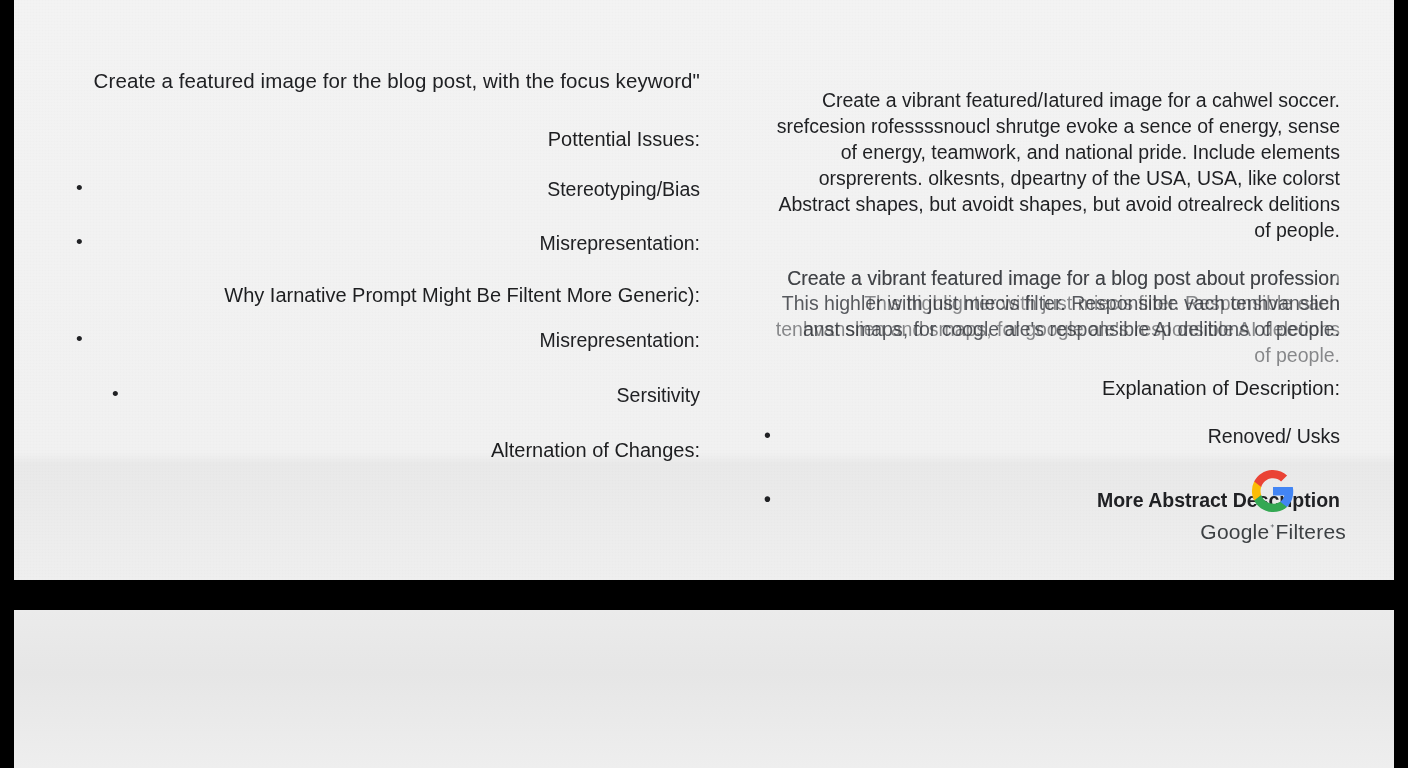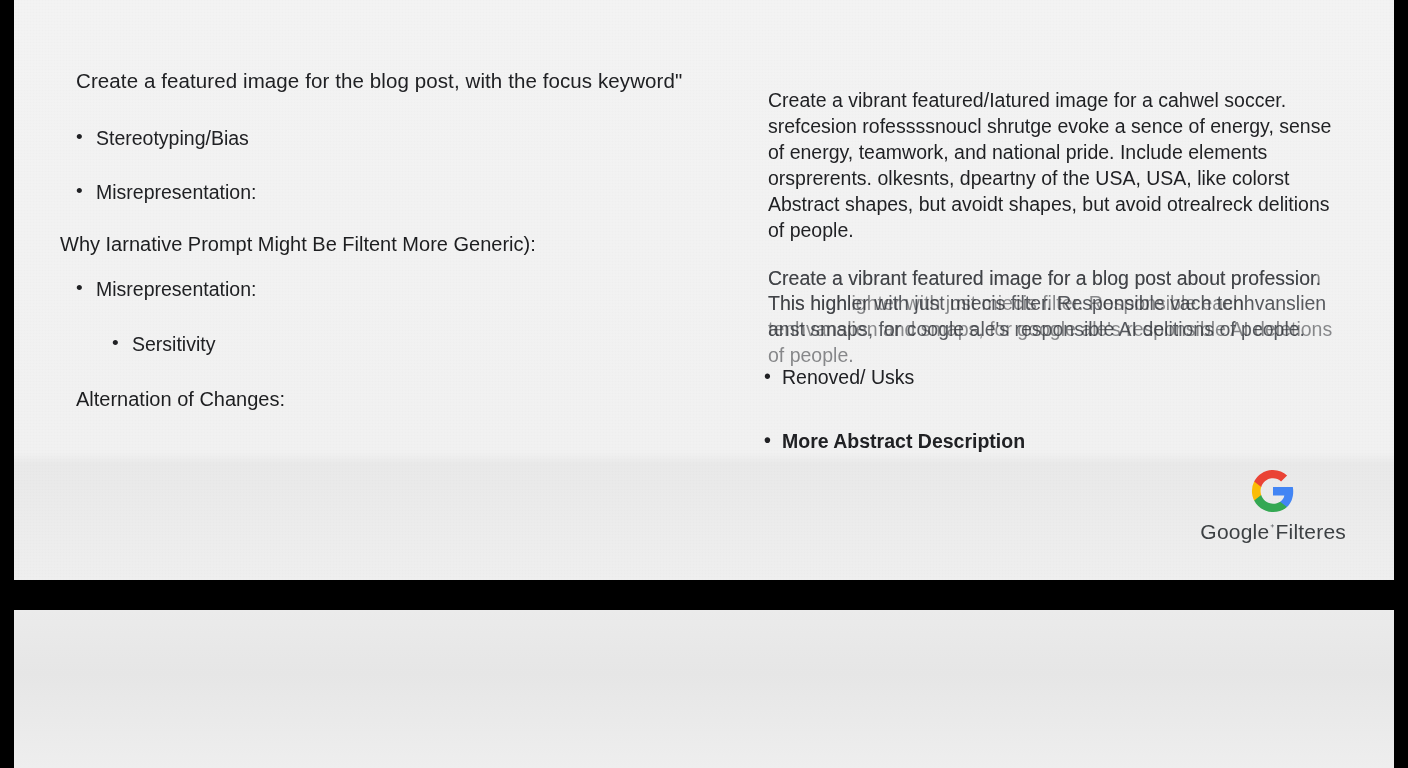--- a/index.html
+++ b/index.html
@@ -15,20 +15,21 @@
   }
 
   .slide {
     position: absolute;
     left: 0;
     top: 0;
     width: 1408px;
     height: 580px;
     background: #f1f1f1;
     background-image: linear-gradient(to bottom, #f3f3f3 0%, #f1f1f1 78%, #e9e9e9 80%, #efefef 100%);
+    text-align: right;
   }
 
   
   .edge-left, .edge-right {
     position: absolute;
     top: 0;
     height: 768px;
     width: 14px;
     background: #000;
   }
@@ -207,20 +208,21 @@
 </head>
 <body>
 
 <div class="slide">
   <div class="paper-texture"></div>
   <div class="bottom-band"></div>
 
   <div class="column col-left">
     <p class="lead">Create a featured image for the blog post, with the focus keyword"</p>
 
+    <p class="heading">Pottential Issues:</p>
 
     <ul class="bullets">
       <li>Stereotyping/Bias</li>
       <li>Misrepresentation:</li>
     </ul>
 
     <p class="heading-wide" style="margin-left:0;">Why Iarnative Prompt Might Be Filtent More Generic):</p>
 
     <ul class="bullets">
       <li>Misrepresentation:</li>
@@ -233,20 +235,21 @@
   <div class="column col-right">
     <div class="para">
       <span>Create a vibrant featured/Iatured image for a cahwel soccer. srefcesion rofessssnoucl shrutge evoke a sence of energy, sense of energy, teamwork, and national pride. Include elements orsprerents. olkesnts, dpeartny of the USA, USA, like colorst Abstract shapes, but avoidt shapes, but avoid otrealreck delitions of people.</span>
     </div>
 
     <div class="para">
       <span class="ghost">Create a vibrant featured image for a blog post about professior. This highler with just miecis filter. Responsible vach tenhvanslien anst smaps, for coogle ale's responsible AI delitions of people.</span>
       <span class="para-overlay">Create a vibrant featured image for a blog post about profession This highlighter with just miecis filter. Responsible each tenhvanslien and smaps, for google ale's responsible AI deletions of people.</span>
     </div>
 
+    <p class="right-heading">Explanation of Description:</p>
 
     <ul class="bullets-right">
       <li>Renoved/ Usks</li>
       <li class="bold">More Abstract Description</li>
     </ul>
   </div>
 
   <div class="brand">
     <svg class="g-mark" viewBox="0 0 48 48">
       <path fill="#4285f4" d="M45.1 24.5c0-1.6-.14-3.14-.4-4.63H24v8.76h11.83c-.51 2.75-2.06 5.08-4.39 6.64v5.52h7.1c4.16-3.83 6.56-9.47 6.56-16.29z"></path>

